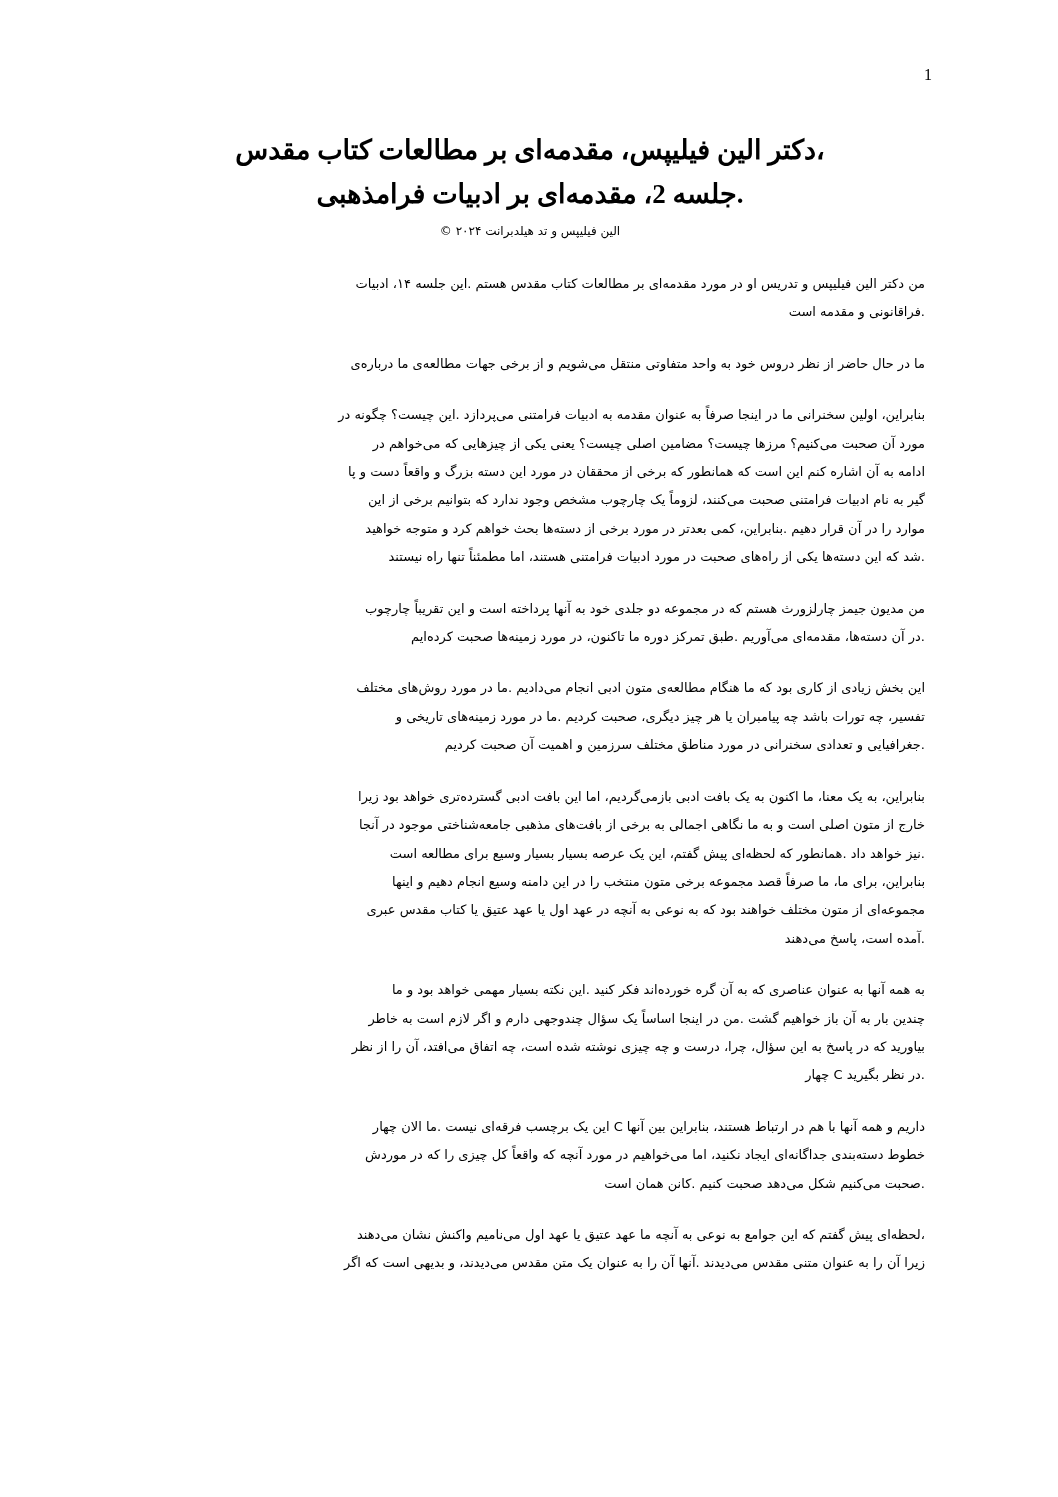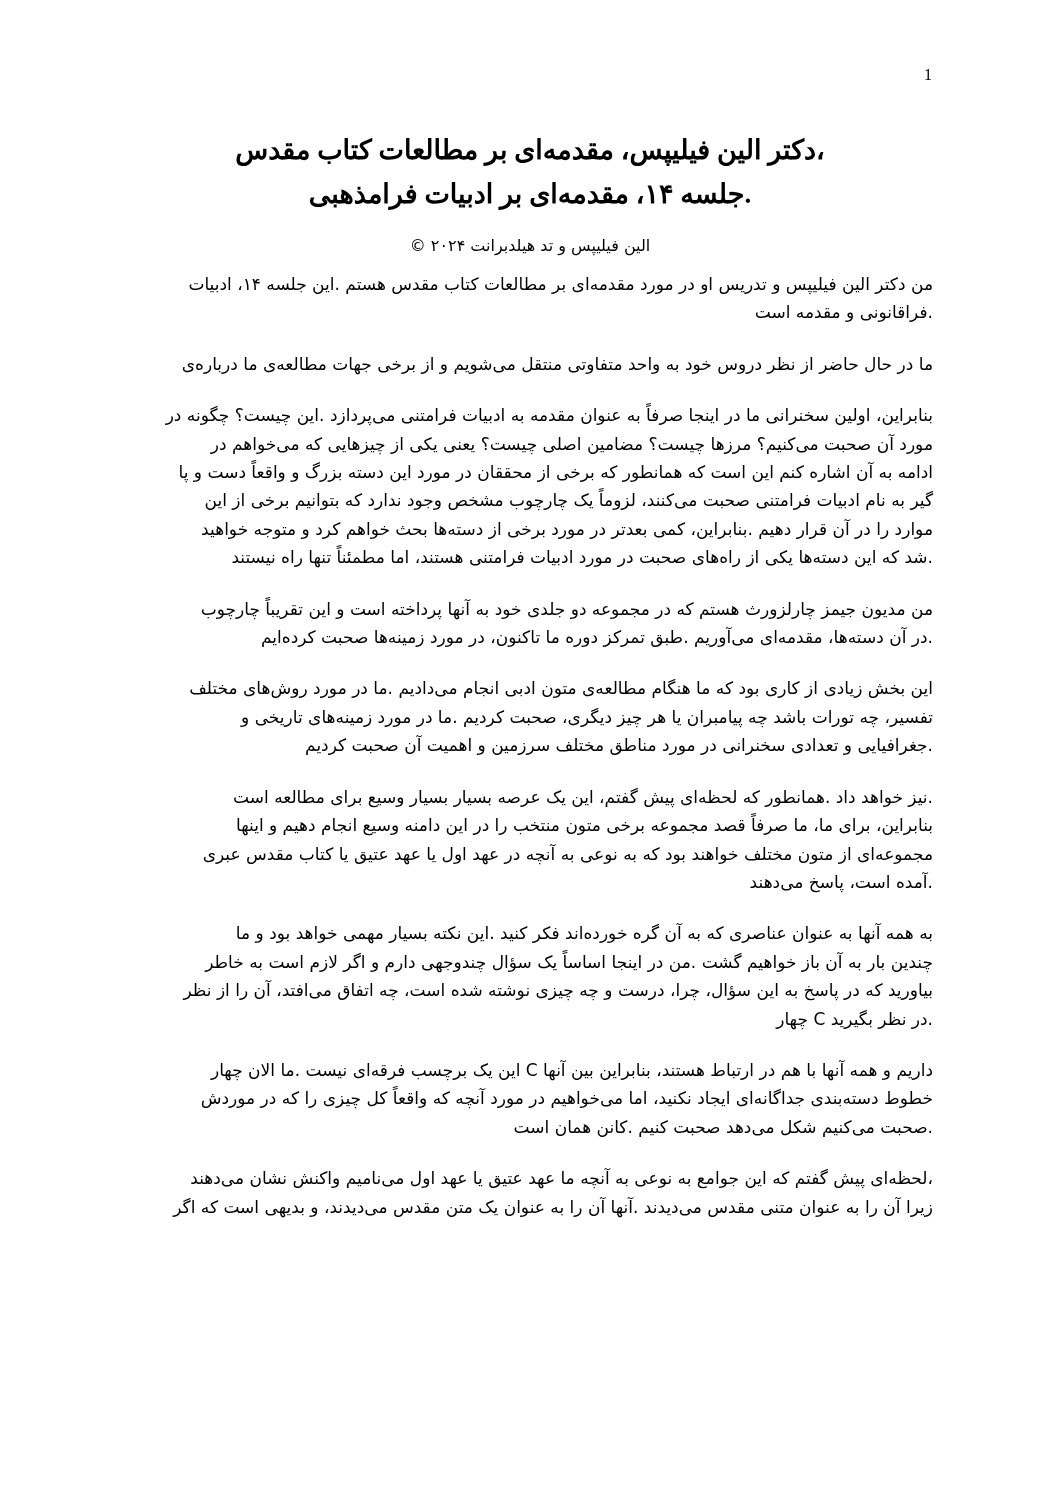--- a/index.html
+++ b/index.html
@@ -2,33 +2,33 @@
 <html><head>
 <meta charset="utf-8">
 <style>
   html, body { margin: 0; padding: 0; background: #ffffff; }
   body { width: 1058px; height: 1497px; position: relative; overflow: hidden;
          font-family: "DejaVu Sans", sans-serif; color: #000; }
   .page-number { position: absolute; top: 66px; left: 924px; font-family: "Liberation Serif", serif;
                  font-size: 16px; }
   .title-block { position: absolute; top: 128px; left: 130px; width: 800px; text-align: center; direction: rtl; }
   .title-line { font-size: 27px; font-weight: bold; line-height: 44px; font-family: Liberation Serif, serif; }
-  .subtitle { font-size: 16px; line-height: 26px; margin-top: 17px; }
+  .subtitle { font-size: 12px; line-height: 26px; margin-top: 2px; }
   .body { position: absolute; top: 270px; left: 125px; width: 808px; direction: rtl; text-align: right; }
-  .para { font-size: 17px; line-height: 28.4px; margin: 0 0 23px 0; }
+  .para { font-size: 13px; line-height: 28.4px; margin: 0 8px 23px 0; }
   .para .line { display: block; white-space: nowrap; }
 </style>
 </head>
 <body>
 
 <div class="page-number">1</div>
 
 <div class="title-block">
   <div class="title-line">،دکتر الین فیلیپس، مقدمه‌ای بر مطالعات کتاب مقدس</div>
-  <div class="title-line">.جلسه ۱۴، مقدمه‌ای بر ادبیات فرامذهبی</div>
+  <div class="title-line">.جلسه 2، مقدمه‌ای بر ادبیات فرامذهبی</div>
   <div class="subtitle">الین فیلیپس و تد هیلدبرانت ۲۰۲۴ ©</div>
 </div>
 
 <div class="body">
   <p class="para">
     <span class="line">من دکتر الین فیلیپس و تدریس او در مورد مقدمه‌ای بر مطالعات کتاب مقدس هستم .این جلسه ۱۴، ادبیات</span>
     <span class="line">.فراقانونی و مقدمه است</span>
   </p>
   <p class="para">
     <span class="line">ما در حال حاضر از نظر دروس خود به واحد متفاوتی منتقل می‌شویم و از برخی جهات مطالعه‌ی ما درباره‌ی</span>
@@ -44,20 +44,22 @@
   <p class="para">
     <span class="line">من مدیون جیمز چارلزورث هستم که در مجموعه دو جلدی خود به آنها پرداخته است و این تقریباً چارچوب</span>
     <span class="line">.در آن دسته‌ها، مقدمه‌ای می‌آوریم .طبق تمرکز دوره ما تاکنون، در مورد زمینه‌ها صحبت کرده‌ایم</span>
   </p>
   <p class="para">
     <span class="line">این بخش زیادی از کاری بود که ما هنگام مطالعه‌ی متون ادبی انجام می‌دادیم .ما در مورد روش‌های مختلف</span>
     <span class="line">تفسیر، چه تورات باشد چه پیامبران یا هر چیز دیگری، صحبت کردیم .ما در مورد زمینه‌های تاریخی و</span>
     <span class="line">.جغرافیایی و تعدادی سخنرانی در مورد مناطق مختلف سرزمین و اهمیت آن صحبت کردیم</span>
   </p>
   <p class="para">
+    <span class="line">بنابراین، به یک معنا، ما اکنون به یک بافت ادبی بازمی‌گردیم، اما این بافت ادبی گسترده‌تری خواهد بود زیرا</span>
+    <span class="line">خارج از متون اصلی است و به ما نگاهی اجمالی به برخی از بافت‌های مذهبی جامعه‌شناختی موجود در آنجا</span>
     <span class="line">.نیز خواهد داد .همانطور که لحظه‌ای پیش گفتم، این یک عرصه بسیار بسیار وسیع برای مطالعه است</span>
     <span class="line">بنابراین، برای ما، ما صرفاً قصد مجموعه برخی متون منتخب را در این دامنه وسیع انجام دهیم و اینها</span>
     <span class="line">مجموعه‌ای از متون مختلف خواهند بود که به نوعی به آنچه در عهد اول یا عهد عتیق یا کتاب مقدس عبری</span>
     <span class="line">.آمده است، پاسخ می‌دهند</span>
   </p>
   <p class="para">
     <span class="line">به همه آنها به عنوان عناصری که به آن گره خورده‌اند فکر کنید .این نکته بسیار مهمی خواهد بود و ما</span>
     <span class="line">چندین بار به آن باز خواهیم گشت .من در اینجا اساساً یک سؤال چندوجهی دارم و اگر لازم است به خاطر</span>
     <span class="line">بیاورید که در پاسخ به این سؤال، چرا، درست و چه چیزی نوشته شده است، چه اتفاق می‌افتد، آن را از نظر</span>
     <span class="line">.در نظر بگیرید C چهار</span>

